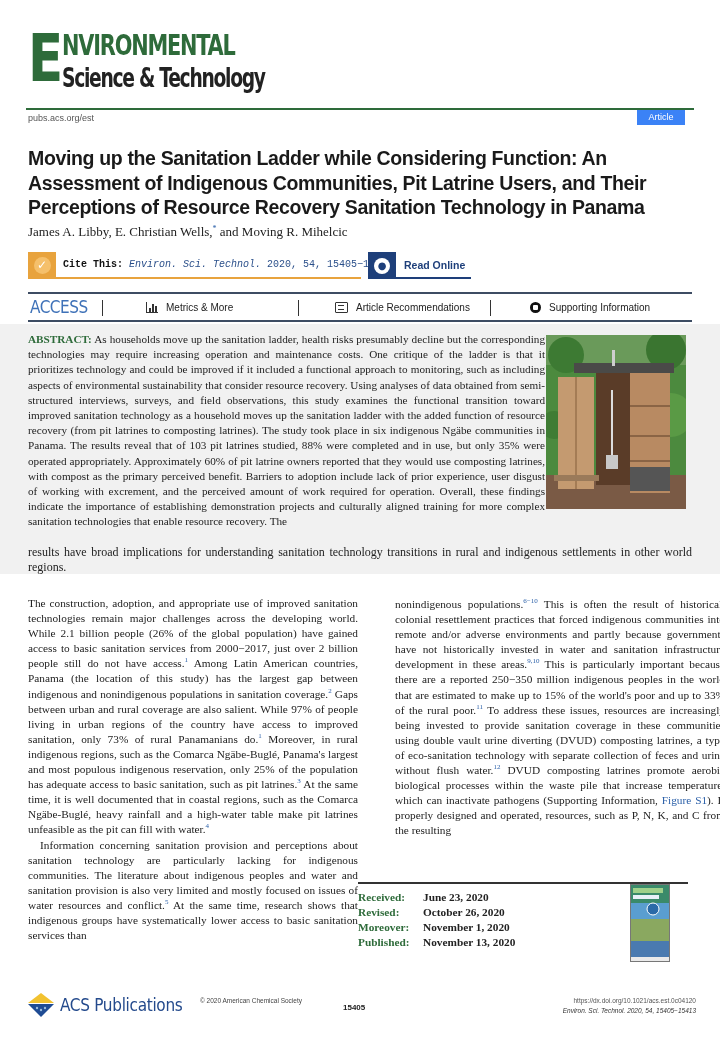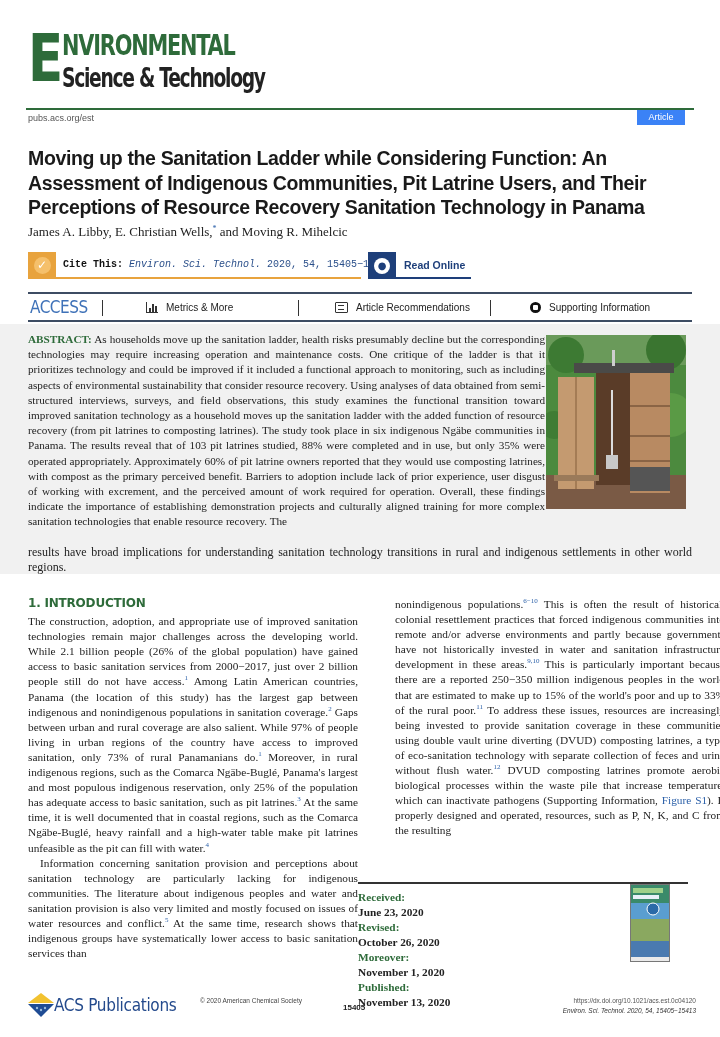--- a/index.html
+++ b/index.html
@@ -54,26 +54,26 @@
   .col-left { left: 28px; }
   .col-right { left: 376px; top: 597px; margin-left: 19px; }
   .section-head { font-family: "DejaVu Sans", sans-serif; font-size: 12px; font-weight: bold; color: #2e6b3a; margin-bottom: 3px; letter-spacing: -0.2px; }
   .col p { margin: 0; }
   .col p.indent { text-indent: 12px; }
   .col sup { font-size: 7px; line-height: 0; }
   .link { color: #2a5fa8; }
 
   .history-rule { position: absolute; left: 358px; top: 882px; width: 330px; height: 1.5px; background: #333; }
   .history { position: absolute; left: 358px; top: 890px; font-size: 11.3px; line-height: 15px; }
-  .history .row { display: flex; flex-direction: column; }
+  .history .row { display: flex; }
   .history .lbl { width: 65px; color: #2e6b3a; font-weight: bold; }
   .history .val { color: #222; font-weight: bold; }
   .cover-thumb { position: absolute; left: 630px; top: 884px; width: 40px; height: 78px; border: 1px solid #777; overflow: hidden; background: #4a8fc4; }
 
-  .footer-logo { position: absolute; left: 28px; top: 993px; display: flex; align-items: center; }
+  .footer-logo { position: absolute; left: 28px; top: 993px; display: flex; align-items: center; gap: 6px; }
   .acs-text { font-family: "DejaVu Sans Condensed", "DejaVu Sans", sans-serif; font-size: 17px; color: #244a8c; letter-spacing: -0.3px; }
   .copyright { position: absolute; left: 200px; top: 997px; font-family: "Liberation Sans", sans-serif; font-size: 6.5px; color: #444; }
   .page-num { position: absolute; left: 343px; top: 1003px; font-family: "Liberation Sans", sans-serif; font-size: 8px; color: #222; font-weight: bold; }
   .doi { position: absolute; right: 24px; top: 996px; font-family: "Liberation Sans", sans-serif; font-size: 6.5px; color: #555; text-align: right; line-height: 10px; }
   .doi .cit { font-style: italic; color: #333; }
 </style>
 </head>
 <body>
 
 <div class="masthead">
@@ -154,21 +154,20 @@
     <rect x="84" y="132" width="40" height="24" fill="#555"></rect>
     <rect x="65" y="55" width="2" height="70" fill="#ddd"></rect>
     <rect x="60" y="120" width="12" height="14" fill="#c8c8c8"></rect>
     <rect x="12" y="42" width="36" height="112" fill="#c49a70"></rect>
     <rect x="29" y="42" width="2" height="112" fill="#a47c55"></rect>
     <rect x="8" y="140" width="45" height="6" fill="#9a7a5a"></rect>
   </svg>
 </div>
 
 <div class="col col-left">
-  <h2 class="section-head">1. INTRODUCTION</h2>
   <p><span>The construction, adoption, and appropriate use of improved sanitation technologies remain major challenges across the developing world. While 2.1 billion people (26% of the global population) have gained access to basic sanitation services from 2000−2017, just over 2 billion people still do not have access.</span><sup class="link">1</sup><span> Among Latin American countries, Panama (the location of this study) has the largest gap between indigenous and nonindigenous populations in sanitation coverage.</span><sup class="link">2</sup><span> Gaps between urban and rural coverage are also salient. While 97% of people living in urban regions of the country have access to improved sanitation, only 73% of rural Panamanians do.</span><sup class="link">1</sup><span> Moreover, in rural indigenous regions, such as the Comarca Ngäbe-Buglé, Panama's largest and most populous indigenous reservation, only 25% of the population has adequate access to basic sanitation, such as pit latrines.</span><sup class="link">3</sup><span> At the same time, it is well documented that in coastal regions, such as the Comarca Ngäbe-Buglé, heavy rainfall and a high-water table make pit latrines unfeasible as the pit can fill with water.</span><sup class="link">4</sup></p>
   <p class="indent"><span>Information concerning sanitation provision and perceptions about sanitation technology are particularly lacking for indigenous communities. The literature about indigenous peoples and water and sanitation provision is also very limited and mostly focused on issues of water resources and conflict.</span><sup class="link">5</sup><span> At the same time, research shows that indigenous groups have systematically lower access to basic sanitation services than</span></p>
 </div>
 
 <div class="col col-right">
   <p><span>nonindigenous populations.</span><sup class="link">6−10</sup><span> This is often the result of historical, colonial resettlement practices that forced indigenous communities into remote and/or adverse environments and partly because governments have not historically invested in water and sanitation infrastructure development in these areas.</span><sup class="link">9,10</sup><span> This is particularly important because there are a reported 250−350 million indigenous peoples in the world that are estimated to make up to 15% of the world's poor and up to 33% of the rural poor.</span><sup class="link">11</sup><span> To address these issues, resources are increasingly being invested to provide sanitation coverage in these communities using double vault urine diverting (DVUD) composting latrines, a type of eco-sanitation technology with separate collection of feces and urine without flush water.</span><sup class="link">12</sup><span> DVUD composting latrines promote aerobic biological processes within the waste pile that increase temperature, which can inactivate pathogens (Supporting Information, </span><span class="link">Figure S1</span><span>). If properly designed and operated, resources, such as P, N, K, and C from the resulting</span></p>
 </div>
 
 <div class="history-rule"></div>
 <div class="history">

